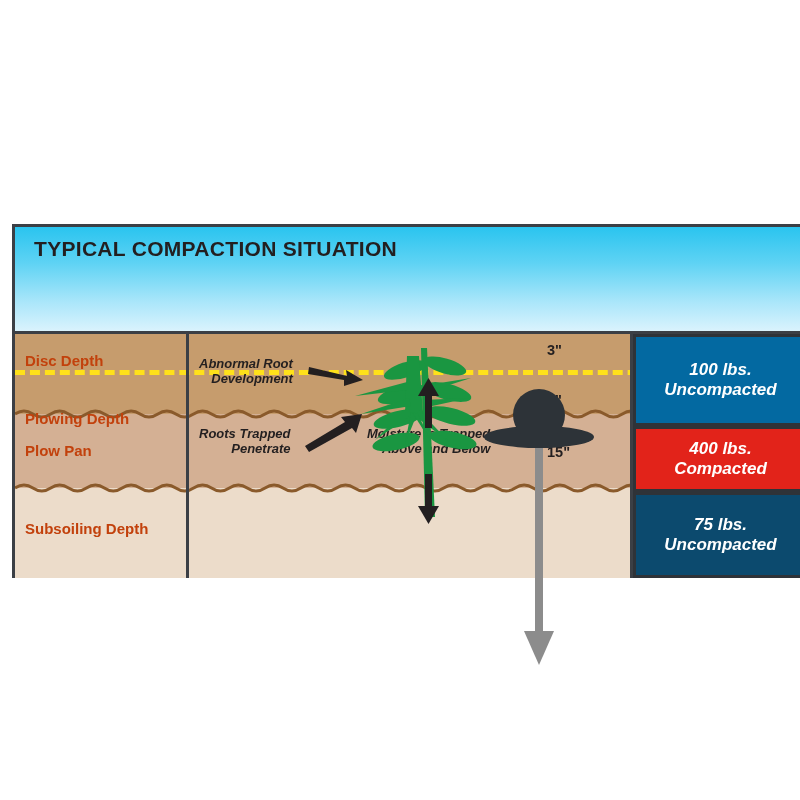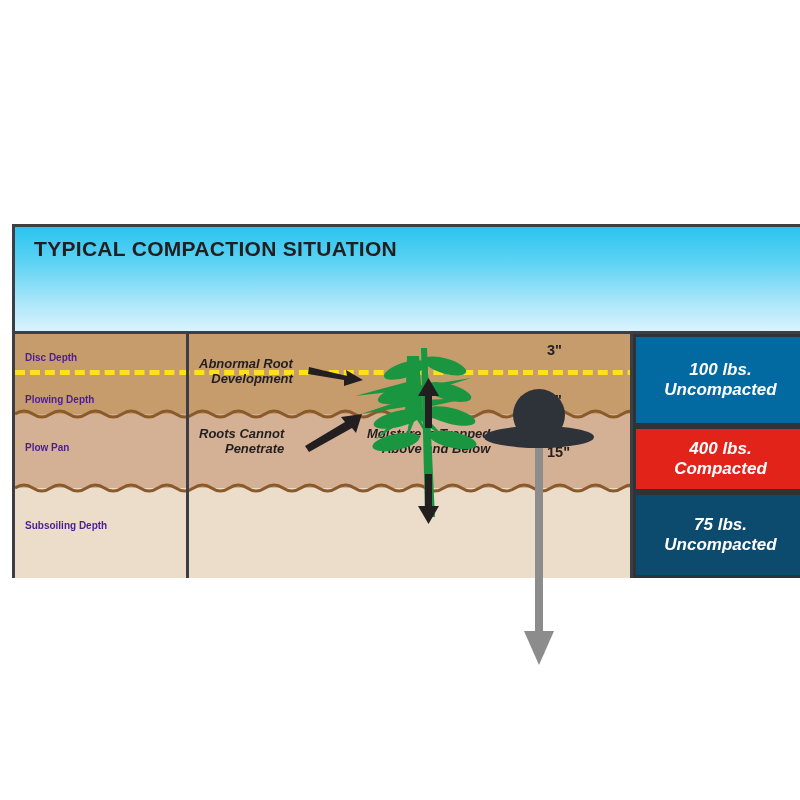--- a/index.html
+++ b/index.html
@@ -44,24 +44,24 @@
   }
 
   
   .vdiv{position:absolute;top:0;width:3px;background:#3b3f45;height:244px;}
   .vdiv-a{left:171px;}
   .vdiv-b{left:615px;}
 
   
   .soil-label{
     position:absolute;left:10px;
-    font-size:10px;font-weight:bold;color:#4c1d95;white-space:nowrap;
+    font-size:15px;font-weight:bold;color:#c2410c;white-space:nowrap;
   }
   .lbl-disc{top:18px;}
-  .lbl-plowing{top:60px;}
+  .lbl-plowing{top:76px;}
   .lbl-plowpan{top:108px;}
   .lbl-subsoil{top:186px;}
 
   
   .anno{
     position:absolute;font-size:13px;font-weight:bold;font-style:italic;
     color:#231f20;line-height:1.18;white-space:nowrap;text-align:right;
   }
   .anno-root{left:184px;top:22px;}
   .anno-roots{left:184px;top:92px;}
@@ -124,21 +124,21 @@
     <div class="soil-label lbl-disc">Disc Depth</div>
     <div class="soil-label lbl-plowing">Plowing Depth</div>
     <div class="soil-label lbl-plowpan">Plow Pan</div>
     <div class="soil-label lbl-subsoil">Subsoiling Depth</div>
 
     <div class="anno anno-root">
       <div>Abnormal Root</div>
       <div>Development</div>
     </div>
     <div class="anno anno-roots">
-      <div>Roots Cannot</div>
+      <div>Roots Trapped</div>
       <div>Penetrate</div>
     </div>
     <div class="anno anno-moist">
       <div>Moisture is Trapped</div>
       <div>Above and Below</div>
     </div>
 
     <div class="depth d3">3"</div>
     <div class="depth d9">9"</div>
     <div class="depth d15">15"</div>

